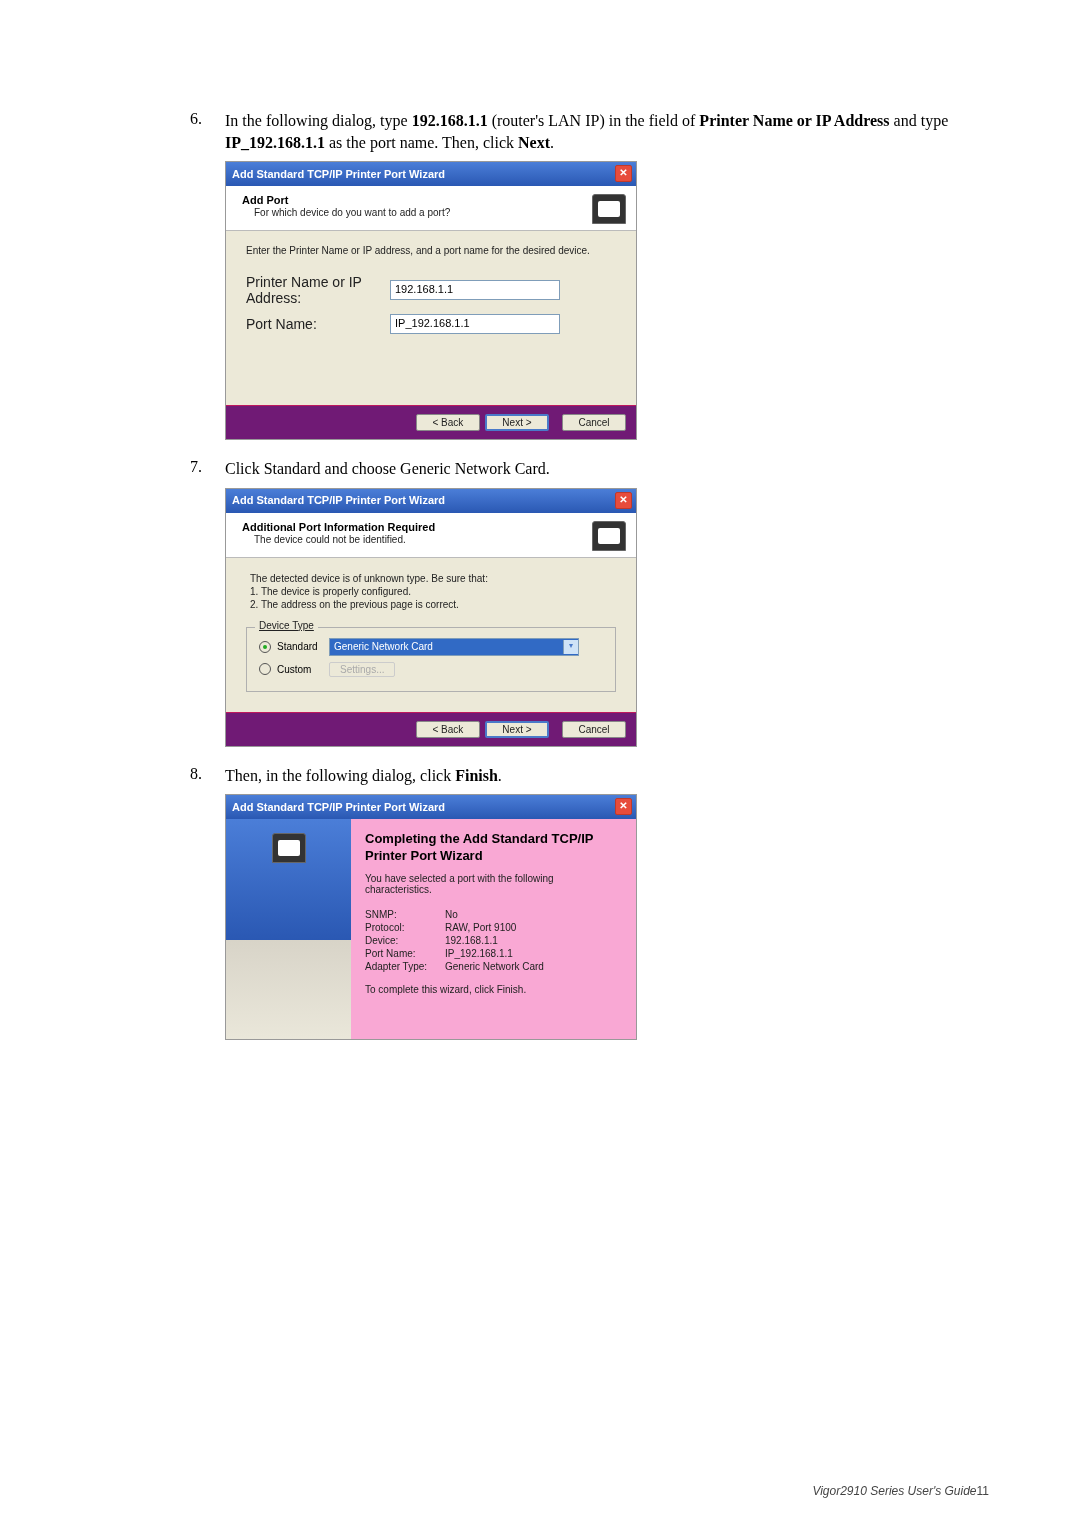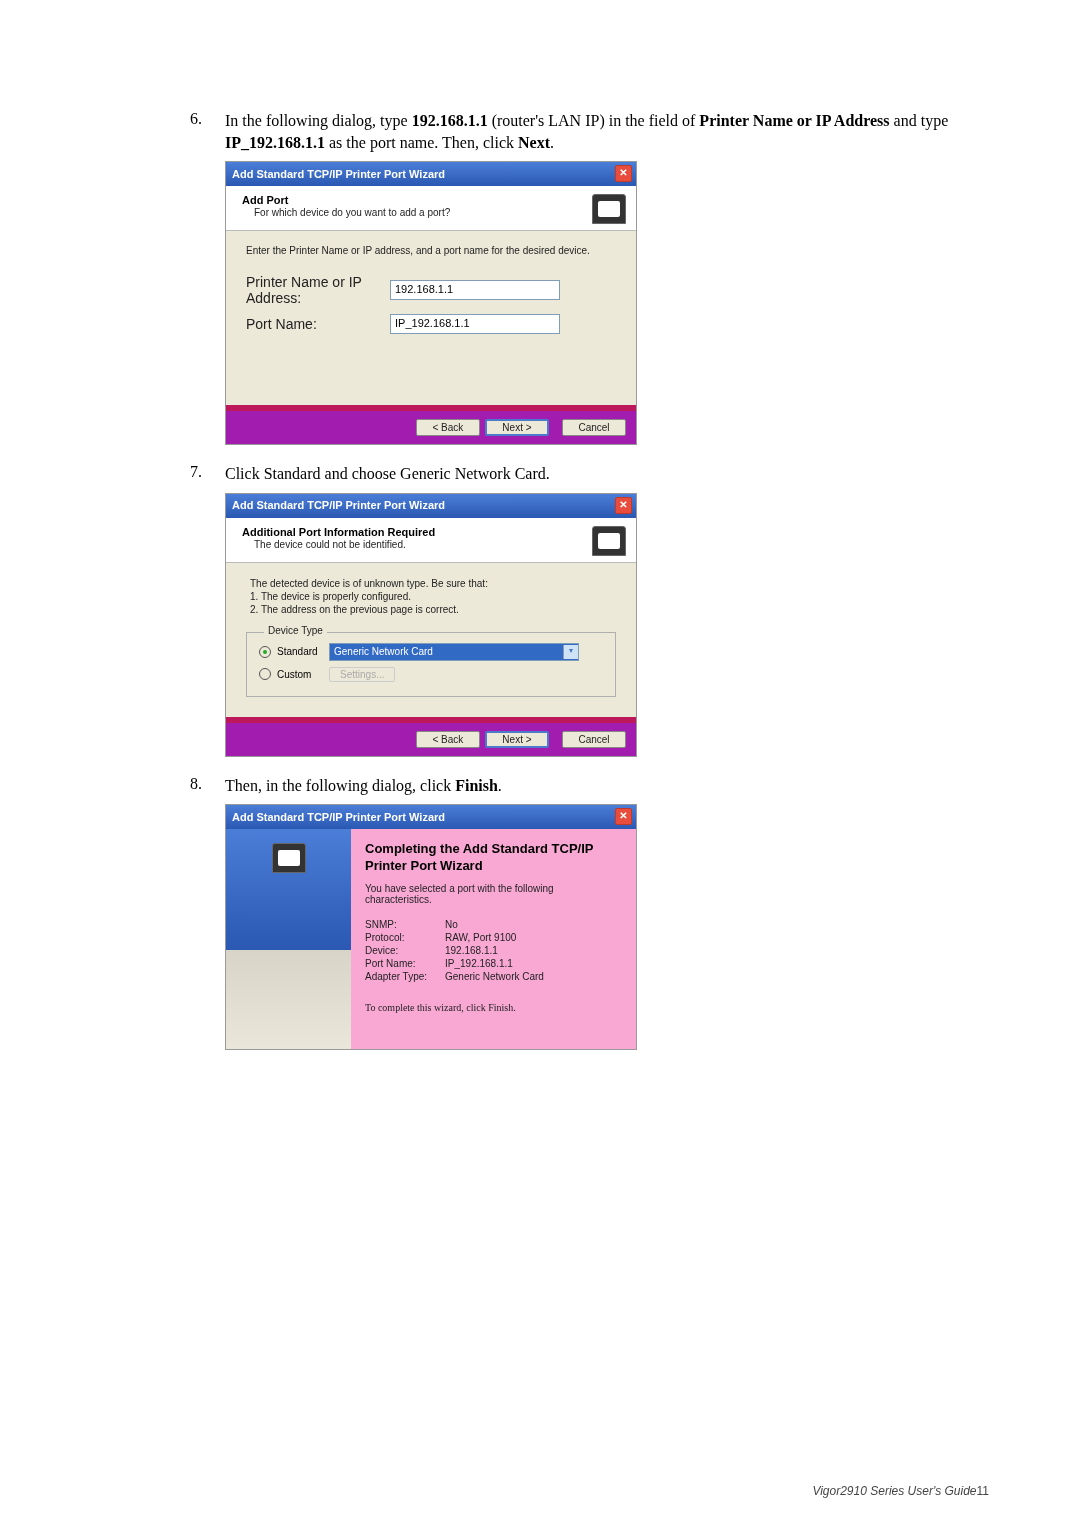--- a/index.html
+++ b/index.html
@@ -98,24 +98,24 @@
 .form-label { width: 144px; font-size: 14px; color: #222;}
 .text-input {
   border: 1px solid #7f9db9;
   padding: 2px 4px;
   font-size: 11px;
   width: 160px;
   background: #fff;
   height: 14px;
 }
 .dialog-footer {
-  border-top: 6px solid #be185d;
+  border-top: 1px solid #be185d;
   padding: 8px 10px;
   text-align: right;
-  background: #a21caf;
+  background: #701a75;
 }
 .wiz-btn {
   display: inline-block;
   border: 1px solid #888;
   background: #ece9d8;
   padding: 2px 0;
   width: 62px;
   font-size: 10px;
   text-align: center;
   margin-left: 2px;
@@ -130,25 +130,26 @@
 
 .groupbox {
   border: 1px solid #b0b0b0;
   padding: 10px 12px 8px 12px;
   position: relative;
   margin-top: 16px;
 }
 .groupbox-title {
   position: absolute;
   top: -8px;
-  left: 17px;
+  left: 8px;
   background: #ece9d8;
   padding: 0 4px;
   font-size: 10px;
   color: #222;
+  text-decoration: underline;
 }
 .radio-row { display: flex; align-items: center; margin-bottom: 6px; }
 .radio {
   width: 10px; height: 10px;
   border: 1px solid #555;
   border-radius: 50%;
   margin-right: 6px;
   display: inline-flex;
   align-items: center;
   justify-content: center;
@@ -198,21 +199,21 @@
   background: linear-gradient(to bottom, #4b7ed8 0%, #2a58b3 55%, #d8d4c8 55%, #eae7da 100%);
   display: flex;
   justify-content: center;
   padding-top: 14px;
 }
 .finish-right { flex: 1; padding: 12px 16px 10px 14px; background:#f9a8d4;}
 .finish-title { font-weight: bold; font-size: 13px; line-height: 1.3; margin-bottom: 8px;}
 .finish-sub { font-size: 10px; margin-bottom: 14px; color:#222;}
 .kv { display:flex; font-size:10px; margin-bottom: 2px; color:#222;}
 .kv-k { width: 80px;}
-.finish-note { font-size:10px; margin-top:20px; color:#222;font-family:Liberation Serif, serif;}
+.finish-note { font-size:10px; margin-top:12px; color:#222;}
 
 .page-footer {
   position: absolute;
   bottom: 30px;
   left: 91px;
   right: 91px;
   display: flex;
   justify-content: flex-end;
   font-style: italic;
   font-family: Arial, sans-serif;

